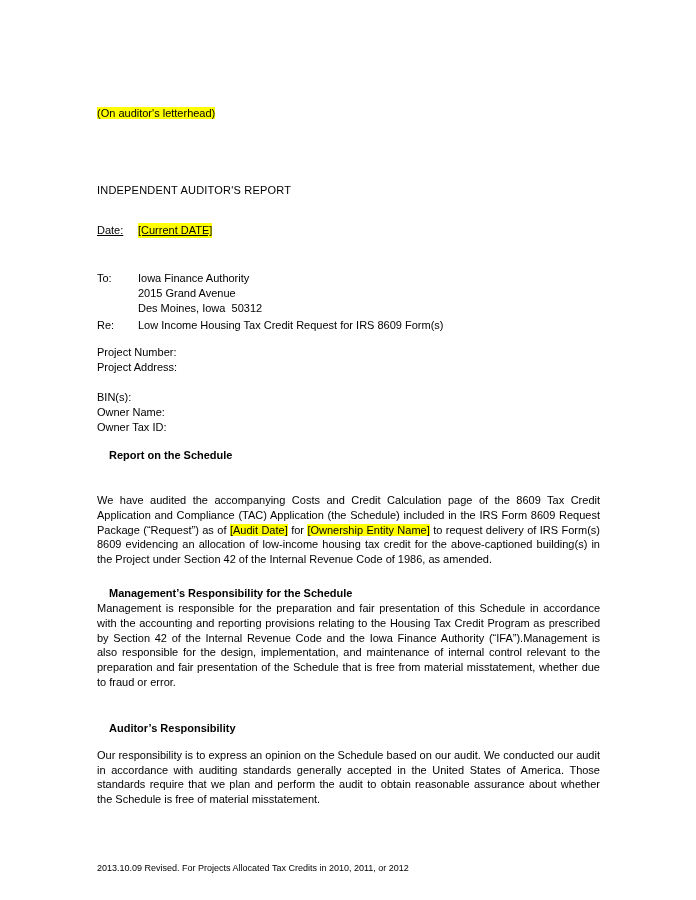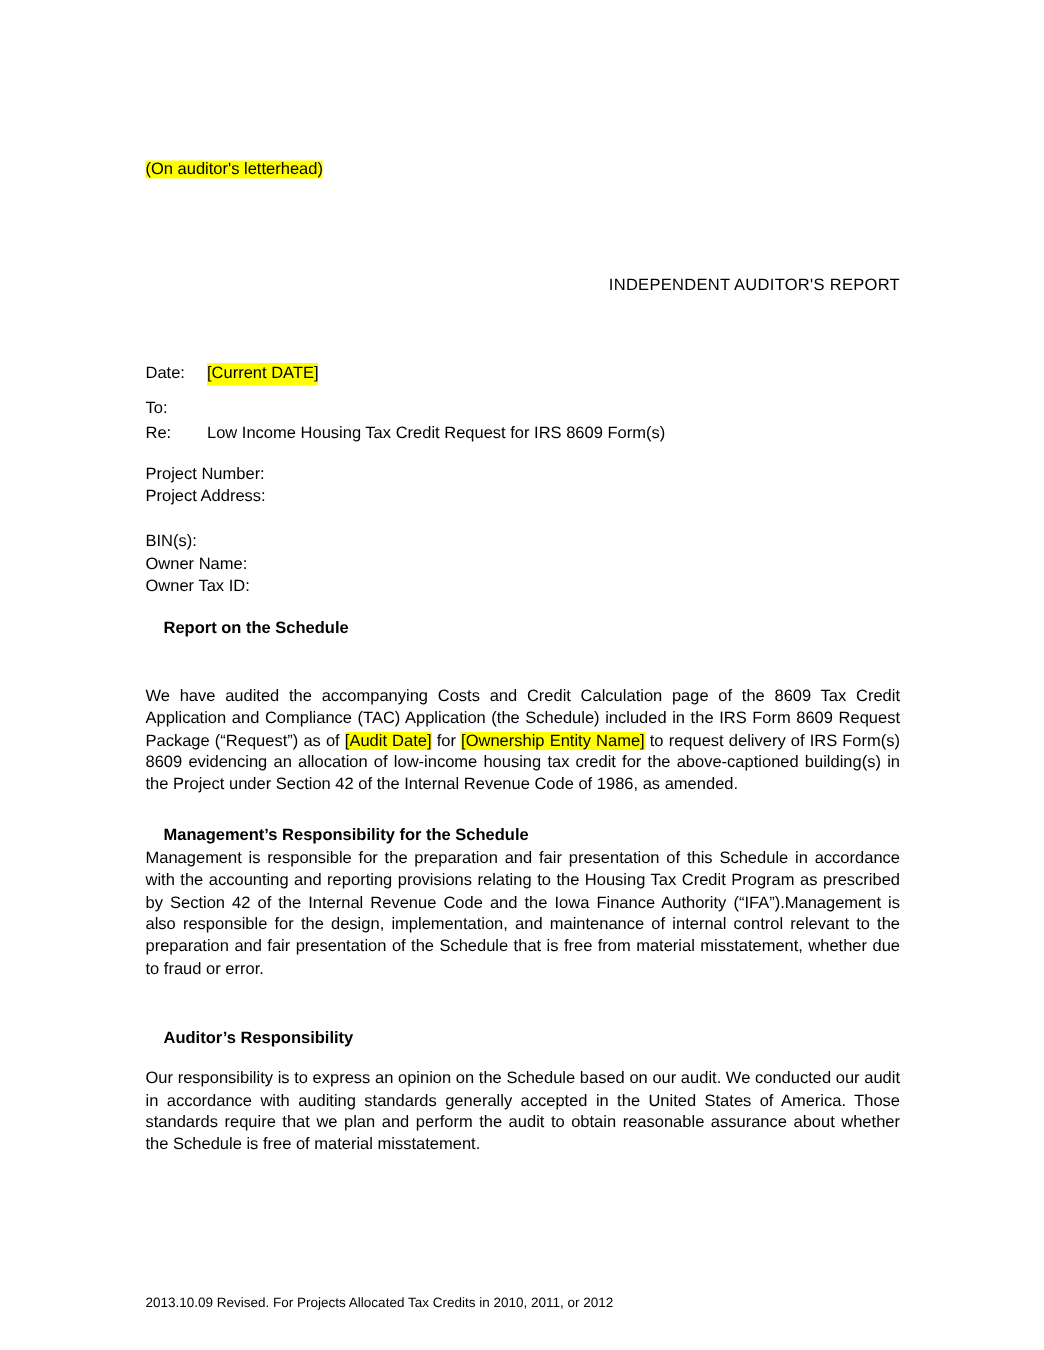--- a/index.html
+++ b/index.html
@@ -12,29 +12,29 @@
     box-sizing: border-box;
     padding: 106px 80px 0 81px;
     font-family: "Liberation Sans", sans-serif;
     font-size: 11px;
     line-height: 15px;
     color: #000000;
   }
   .hl { background: #ffff00; }
   .letterhead-note { margin: 0; }
   .doc-title {
-    text-align: right;
+    text-align: left;
     margin-top: 62px;
     letter-spacing: 0.2px;
   }
   .field-row { display: flex; align-items: flex-start; }
   .field-label { width: 41px; flex-shrink: 0; }
   .field-value { white-space: pre-wrap; }
-  .date-row { margin-top: 44px; }
-  .to-row { margin-top: 8px; }
+  .date-row { margin-top: 25px; text-decoration: underline; }
+  .to-row { margin-top: 33px; }
   .re-row { margin-top: 2px; }
   .project-block { margin-top: 12px; }
   .owner-block { margin-top: 15px; }
   .section-heading { font-weight: bold; margin: 0; padding-left: 12px; }
   .report-heading { margin-top: 13px; }
   .body-para {
     margin: 0;
     text-align: justify;
     line-height: 14.8px;
   }
@@ -59,20 +59,25 @@
 
   <div class="doc-title">INDEPENDENT AUDITOR'S REPORT</div>
 
   <div class="field-row date-row">
     <span class="field-label">Date:</span>
     <span class="field-value hl">[Current DATE]</span>
   </div>
 
   <div class="field-row to-row">
     <span class="field-label">To:</span>
+    <span>
+      <div class="field-value">Iowa Finance Authority</div>
+      <div class="field-value">2015 Grand Avenue</div>
+      <div class="field-value">Des Moines, Iowa  50312</div>
+    </span>
   </div>
 
   <div class="field-row re-row">
     <span class="field-label">Re:</span>
     <span class="field-value">Low Income Housing Tax Credit Request for IRS 8609 Form(s)</span>
   </div>
 
   <div class="project-block">
     <div>Project Number:</div>
     <div>Project Address:</div>

